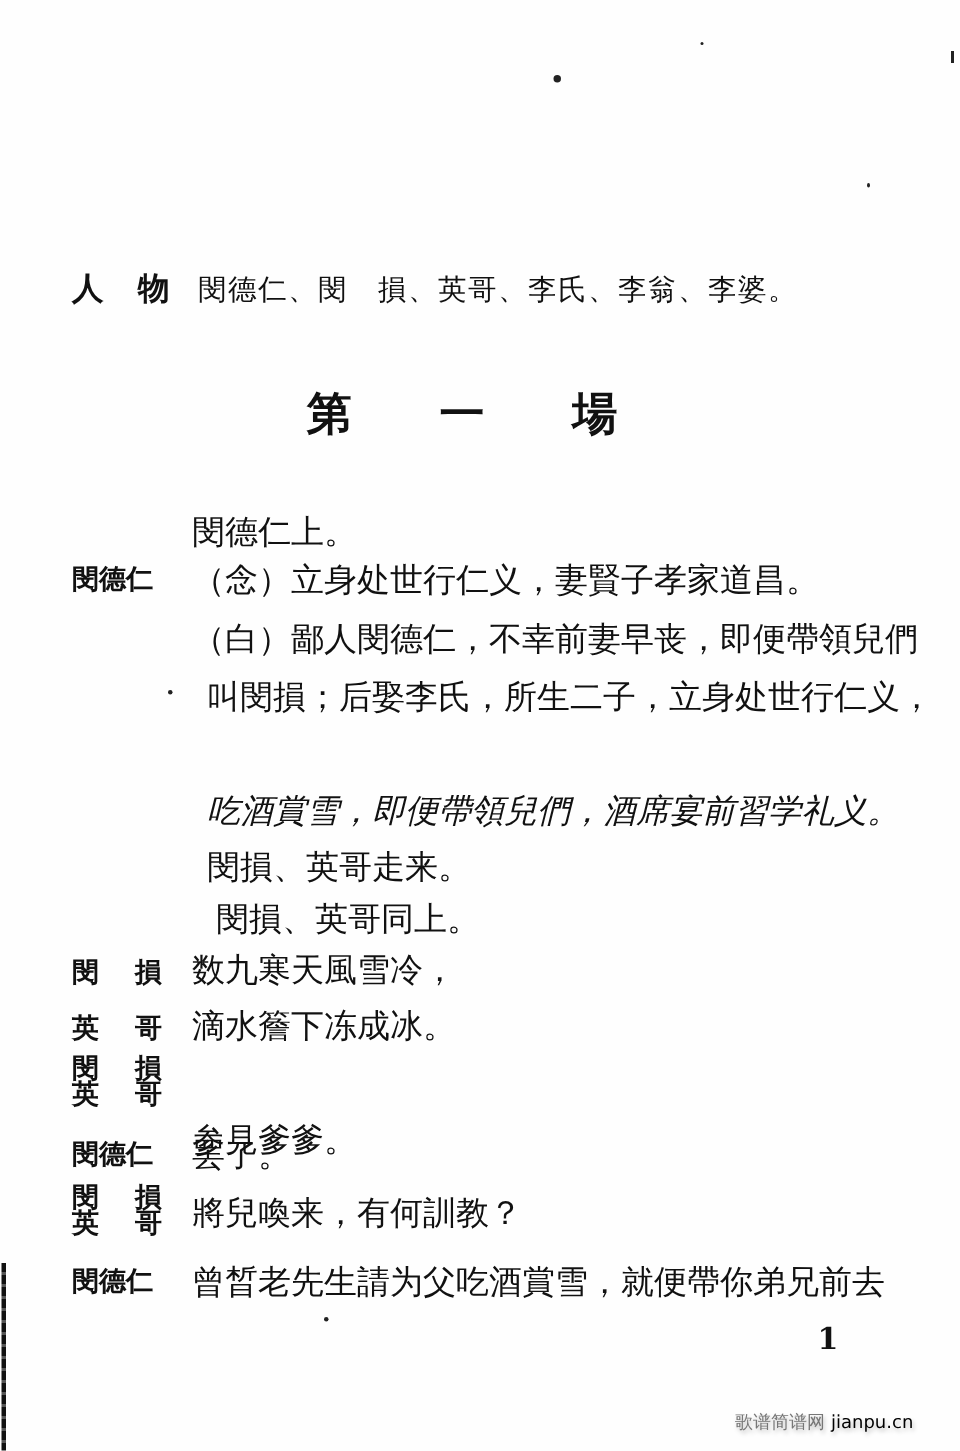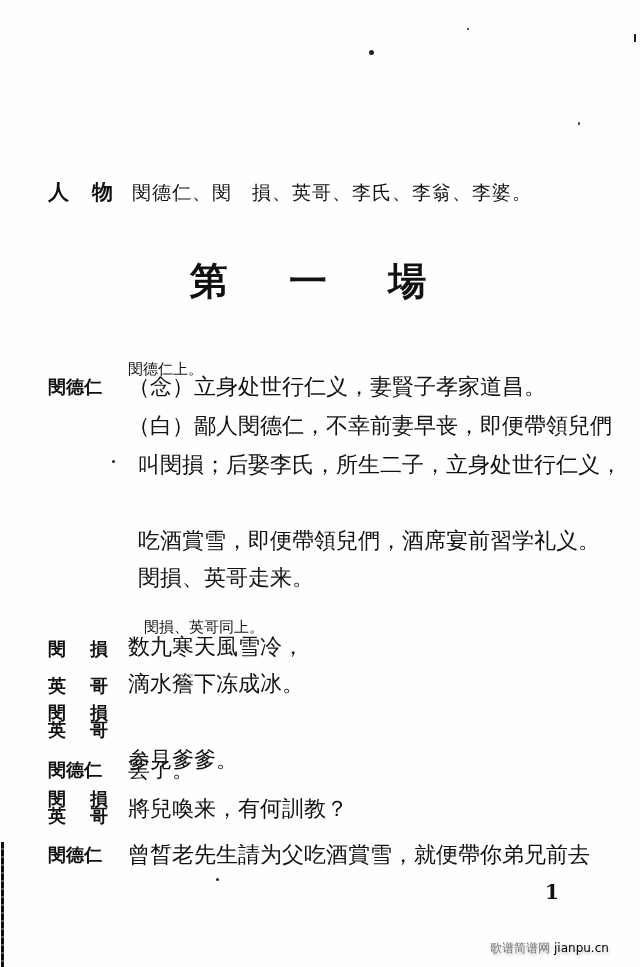--- a/index.html
+++ b/index.html
@@ -48,33 +48,32 @@
       font-size: 21px;
       margin-right: 18px;
     }
     .cast-label .gap { display: inline-block; width: 22px; }
     .scene-title {
       position: absolute;
       left: 0;
       width: 640px;
       top: 256px;
       text-align: center;
-      font-size: 38px;
+      font-size: 30px;
       letter-spacing: 24px;
       font-weight: bold;
     }
     .line {
       position: absolute;
       white-space: nowrap;
       font-size: 22px;
     }
     .stage {
-      font-size: 15px;
+      font-size: 22px;
       font-family: "DejaVu Sans", "Liberation Sans", sans-serif;
-      margin-top: 20px;
     }
     .speaker {
       position: absolute;
       left: 48px;
       font-family: "DejaVu Sans", "Liberation Sans", sans-serif;
       font-weight: bold;
       font-size: 18px;
       line-height: 17px;
       width: 60px;
     }
@@ -130,21 +129,21 @@
 
   <div class="scene-title">第 一 場</div>
 
   <div class="line stage" style="left:128px;top:340px;">閔德仁上。</div>
 
   <div class="speaker" style="top:378px;">閔德仁</div>
   <div class="dialogue" style="top:372px;">（念）立身处世行仁义，妻賢子孝家道昌。</div>
 
   <div class="dialogue" style="top:411px;">（白）鄙人閔德仁，不幸前妻早丧，即便帶領兒們</div>
   <div class="dialogue" style="left:138px;top:450px;">叫閔損；后娶李氏，所生二子，立身处世行仁义，</div>
-  <div class="dialogue" style="left:138px;top:526px;">吃酒賞雪，即便帶領兒們，酒席宴前習学礼义。</div>
+  <div class="dialogue" style="left:138px;top:526px;font-style:italic;">吃酒賞雪，即便帶領兒們，酒席宴前習学礼义。</div>
   <div class="dialogue" style="left:138px;top:563px;">閔損、英哥走来。</div>
 
   <div class="line stage" style="left:144px;top:598px;font-family:Liberation Serif, serif;">閔損、英哥同上。</div>
 
   <div class="speaker single" style="top:640px;">
     <span>閔</span>
     <span>損</span>
   </div>
   <div class="dialogue" style="top:632px;">数九寒天風雪冷，</div>
 

